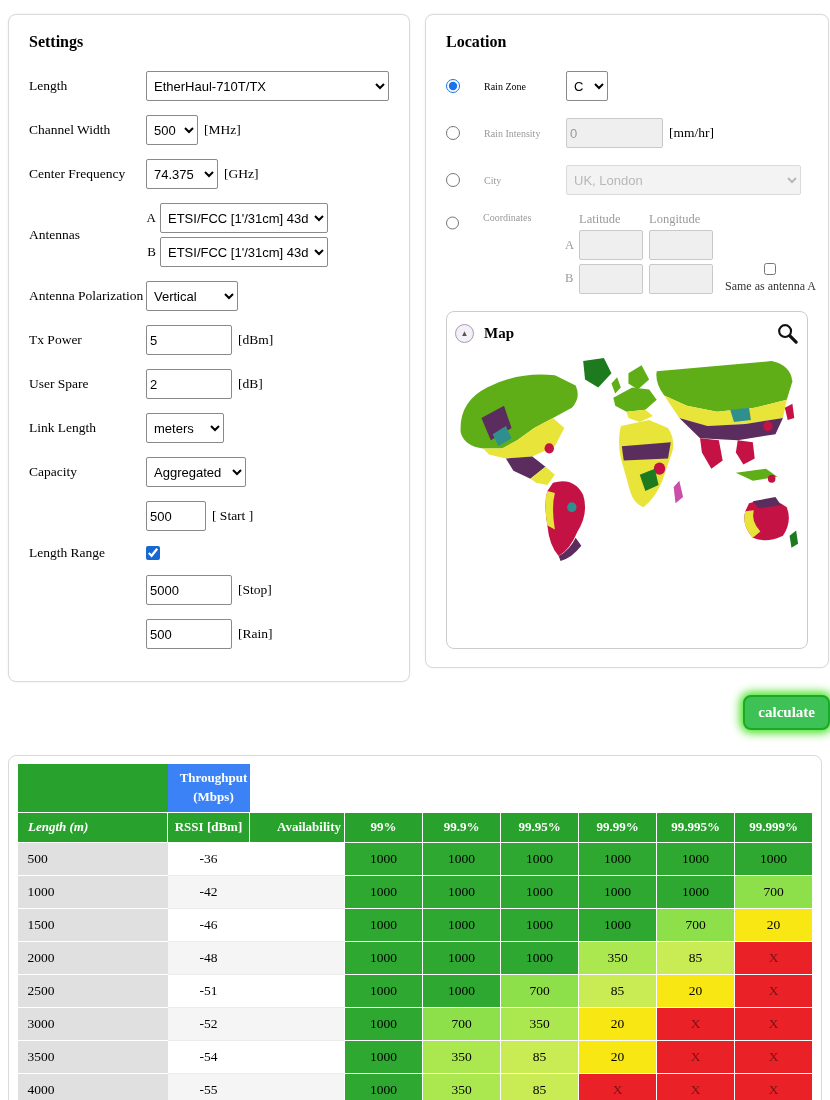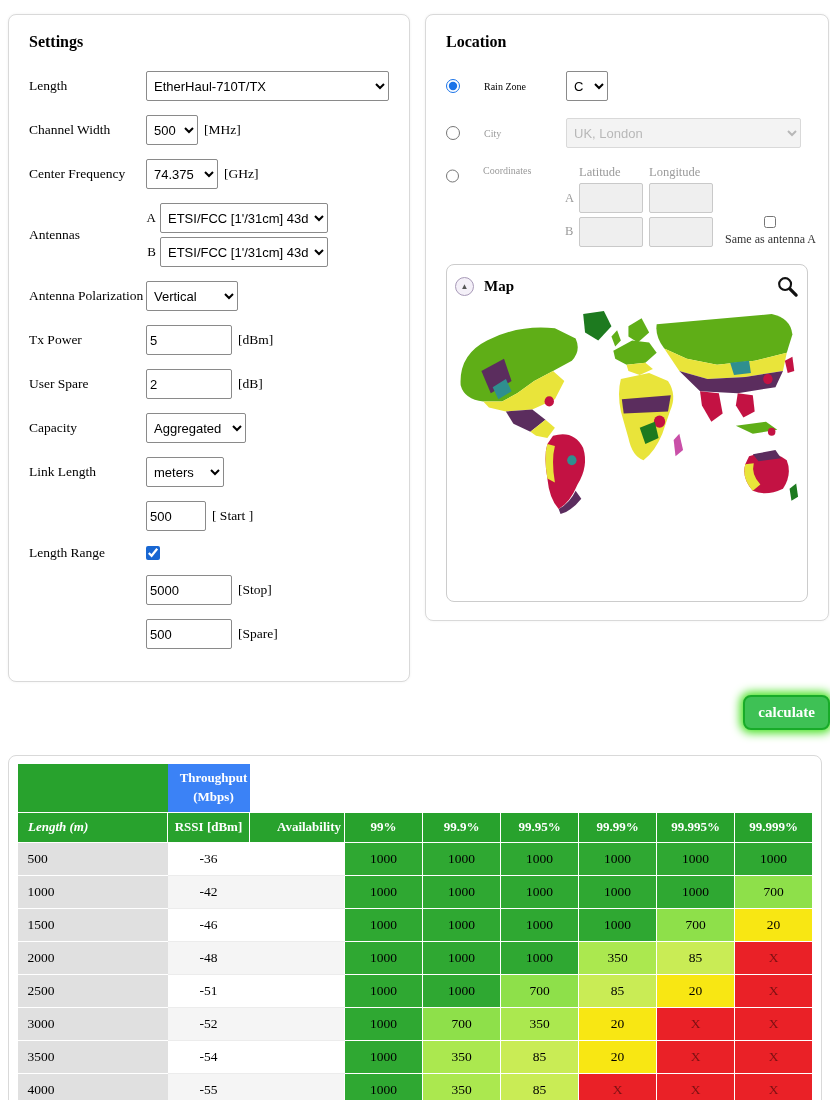--- a/index.html
+++ b/index.html
@@ -140,68 +140,74 @@
       <span class="unit">[dBm]</span>
     </div>
 
     <div class="frow">
       <span class="lbl">User Spare</span>
       <input type="text" class="w86" value="2" style="">
       <span class="unit">[dB]</span>
     </div>
 
     <div class="frow">
+      <span class="lbl">Link Length</span>
+      <select class="w78">
+        <option>meters</option>
+      </select>
+    </div>
+
+    <div class="frow">
       <span class="lbl">Capacity</span>
       <select class="w100">
         <option>Aggregated</option>
       </select>
     </div>
 
     <div class="frow">
-      <span class="lbl">Link Length</span>
-      <select class="w78">
-        <option>meters</option>
-      </select>
-    </div>
-
-    <div class="frow">
       <span class="lbl"></span>
       <input type="text" class="w60" value="500" style="">
       <span class="unit">[ Start ]</span>
     </div>
 
     <div class="frow">
       <span class="lbl">Length Range</span>
       <input type="checkbox" checked="" style="">
     </div>
 
     <div class="frow">
       <span class="lbl"></span>
       <input type="text" class="w86" value="5000" style="">
       <span class="unit">[Stop]</span>
     </div>
 
     <div class="frow">
       <span class="lbl"></span>
       <input type="text" class="w86" value="500" style="">
-      <span class="unit">[Spare]</span>
+      <span class="unit">[Rain]</span>
     </div>
   </section>
 
   <section class="panel location">
     <h2 class="panel-title">Location</h2>
 
     <div class="lrow">
       <input type="radio" name="locmode" checked="" style="">
       <span class="llbl">Rain Zone</span>
       <select class="w42">
         <option>C</option>
       </select>
     </div>
 
+    <div class="lrow">
+      <input type="radio" name="locmode" style="">
+      <span class="llbl dim">Rain Intensity</span>
+      <input type="text" class="w97" disabled="" value="0" style="">
+      <span class="unit">[mm/hr]</span>
+    </div>
 
     <div class="lrow">
       <input type="radio" name="locmode" style="">
       <span class="llbl dim">City</span>
       <select class="w235" disabled="">
         <option>UK, London</option>
       </select>
     </div>
 
     <div class="lrow coords-row">

